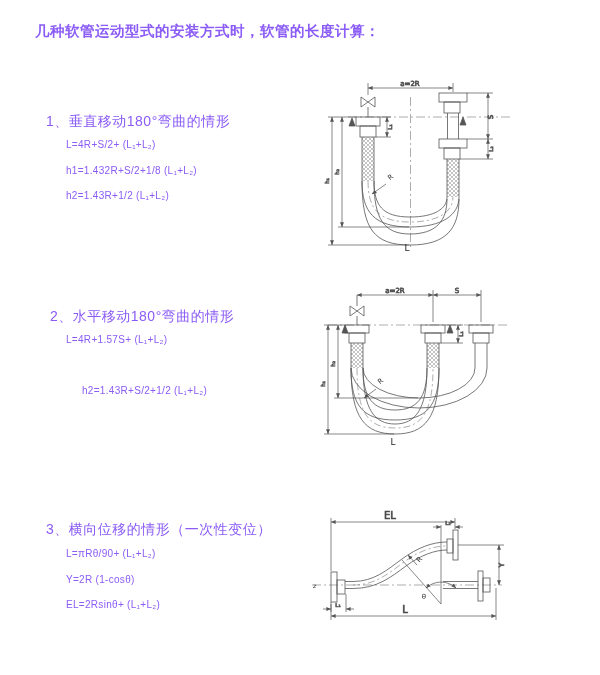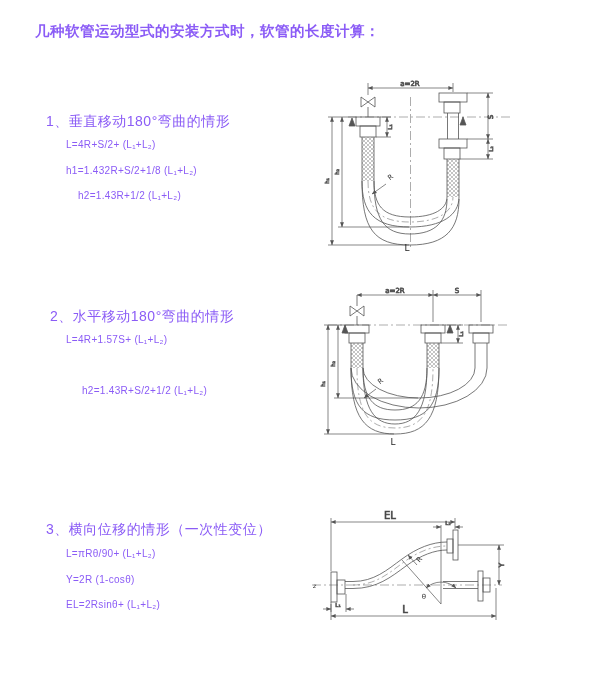--- a/index.html
+++ b/index.html
@@ -35,21 +35,21 @@
         <path d="M0,0 L4,4 M4,0 L0,4" stroke="#888" stroke-width="0.5" fill="none"></path>
       </pattern>
     </defs>
   </svg>
 
   <div class="title">几种软管运动型式的安装方式时，软管的长度计算：</div>
 
   <div class="heading" style="left:46px;top:113px">1、垂直移动180°弯曲的情形</div>
   <div class="formula" style="left:66px;top:139px">L=4R+S/2+ (L₁+L₂)</div>
   <div class="formula" style="left:66px;top:165px">h1=1.432R+S/2+1/8 (L₁+L₂)</div>
-  <div class="formula" style="left:78px;top:190px">h2=1.43R+1/2 (L₁+L₂)</div>
+  <div class="formula" style="left:66px;top:190px">h2=1.43R+1/2 (L₁+L₂)</div>
 
   <svg class="diag" style="left:312px;top:77px" width="225" height="178" viewBox="0 0 225 178">
 
     <line class="cl" x1="36" y1="40" x2="198" y2="40"></line>
     <line class="cl" x1="98.5" y1="20" x2="98.5" y2="172"></line>
 
     <g class="dim">
       <line x1="56" y1="6" x2="56" y2="18"></line>
       <line x1="141" y1="6" x2="141" y2="15"></line>
       <line x1="56" y1="11" x2="141" y2="11" marker-start="url(#ar)" marker-end="url(#ar)"></line>

